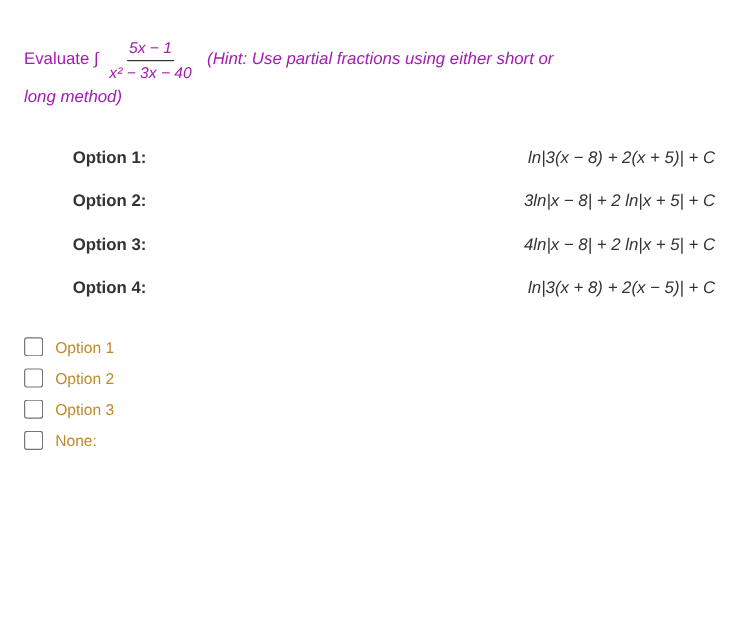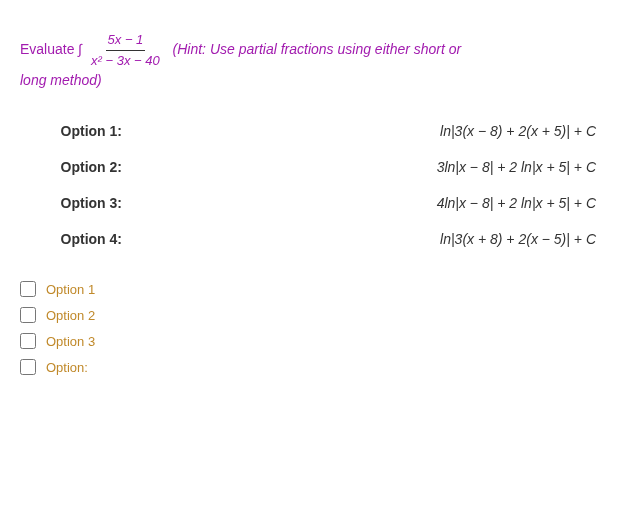--- a/index.html
+++ b/index.html
@@ -145,15 +145,15 @@
   <li>
     <input type="checkbox" id="cb2" style="">
     <label for="cb2" class="checkbox-label">Option 2</label>
   </li>
   <li>
     <input type="checkbox" id="cb3" style="">
     <label for="cb3" class="checkbox-label">Option 3</label>
   </li>
   <li>
     <input type="checkbox" id="cb6" style="">
-    <label for="cb6" class="checkbox-label">Option:</label>
+    <label for="cb6" class="checkbox-label">None:</label>
   </li>
 </ul>
 
 </body></html>

